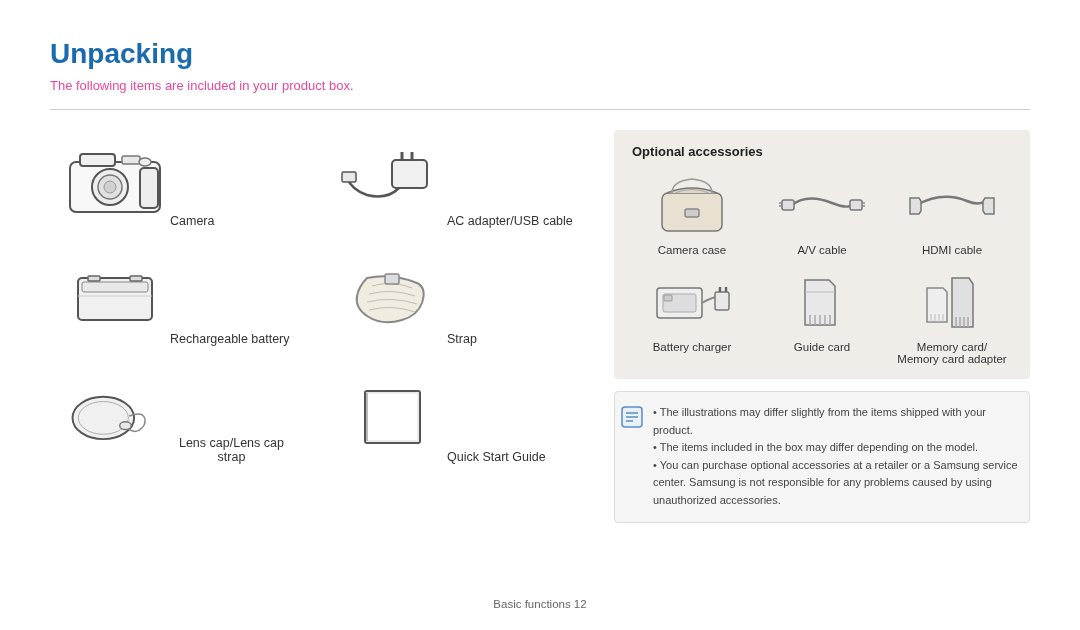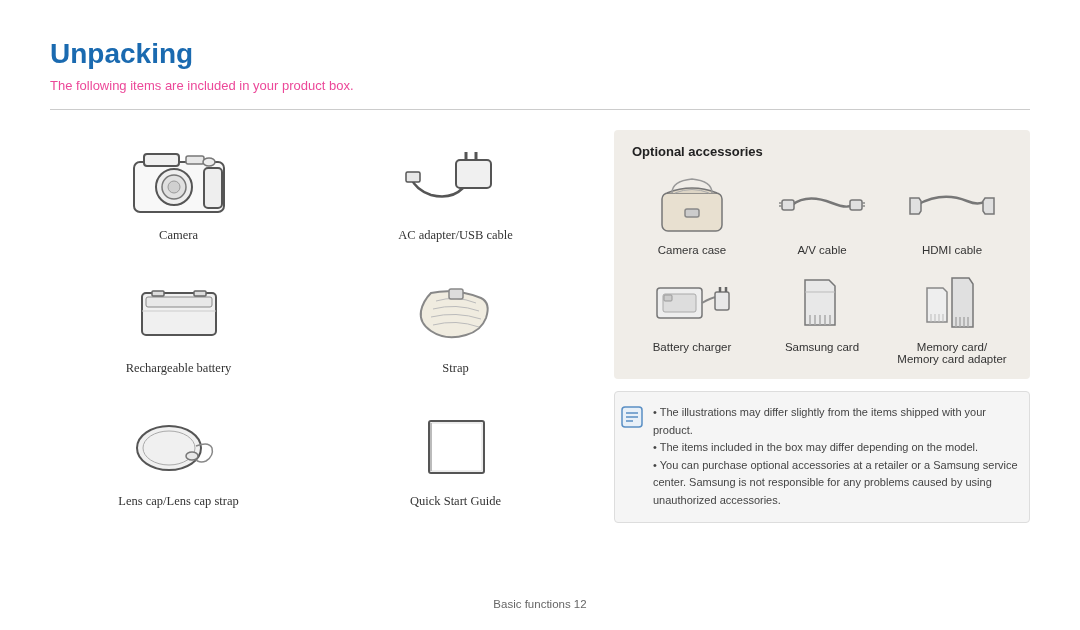--- a/index.html
+++ b/index.html
@@ -42,24 +42,23 @@
     .left-section {
       flex: 1;
       display: grid;
       grid-template-columns: 1fr 1fr;
       grid-template-rows: repeat(3, auto);
       gap: 10px 20px;
       align-content: start;
     }
     .item {
       display: flex;
-      flex-direction: column;
-      align-items: center;
+      flex-direction: row;
+      align-items: flex-end;
       padding: 10px;
-      font-family: Liberation Serif, serif;
     }
     .item-icon {
       width: 110px;
       height: 80px;
       display: flex;
       align-items: center;
       justify-content: center;
       margin-bottom: 8px;
     }
     .item-label {
@@ -339,21 +338,21 @@
 
                 <line x1="33" y1="45" x2="33" y2="55" stroke="#aaa" stroke-width="1.5"></line>
                 <line x1="38" y1="45" x2="38" y2="55" stroke="#aaa" stroke-width="1.5"></line>
                 <line x1="43" y1="45" x2="43" y2="55" stroke="#aaa" stroke-width="1.5"></line>
                 <line x1="48" y1="45" x2="48" y2="55" stroke="#aaa" stroke-width="1.5"></line>
                 <line x1="53" y1="45" x2="53" y2="55" stroke="#aaa" stroke-width="1.5"></line>
 
                 <line x1="28" y1="22" x2="58" y2="22" stroke="#bbb" stroke-width="1"></line>
               </svg>
             </div>
-            <div class="opt-label">Samsung card</div>
+            <div class="opt-label">Guide card</div>
           </div>
 
           <div class="opt-item">
             <div class="opt-icon">
               <svg viewBox="0 0 90 65" fill="none" xmlns="http://www.w3.org/2000/svg">
 
                 <path d="M45 8 L45 8 L62 8 L66 14 L66 57 L45 57 Z" stroke="#777" stroke-width="1.5" fill="#e0e0e0"></path>
 
                 <line x1="49" y1="47" x2="49" y2="57" stroke="#aaa" stroke-width="1.5"></line>
                 <line x1="53" y1="47" x2="53" y2="57" stroke="#aaa" stroke-width="1.5"></line>

